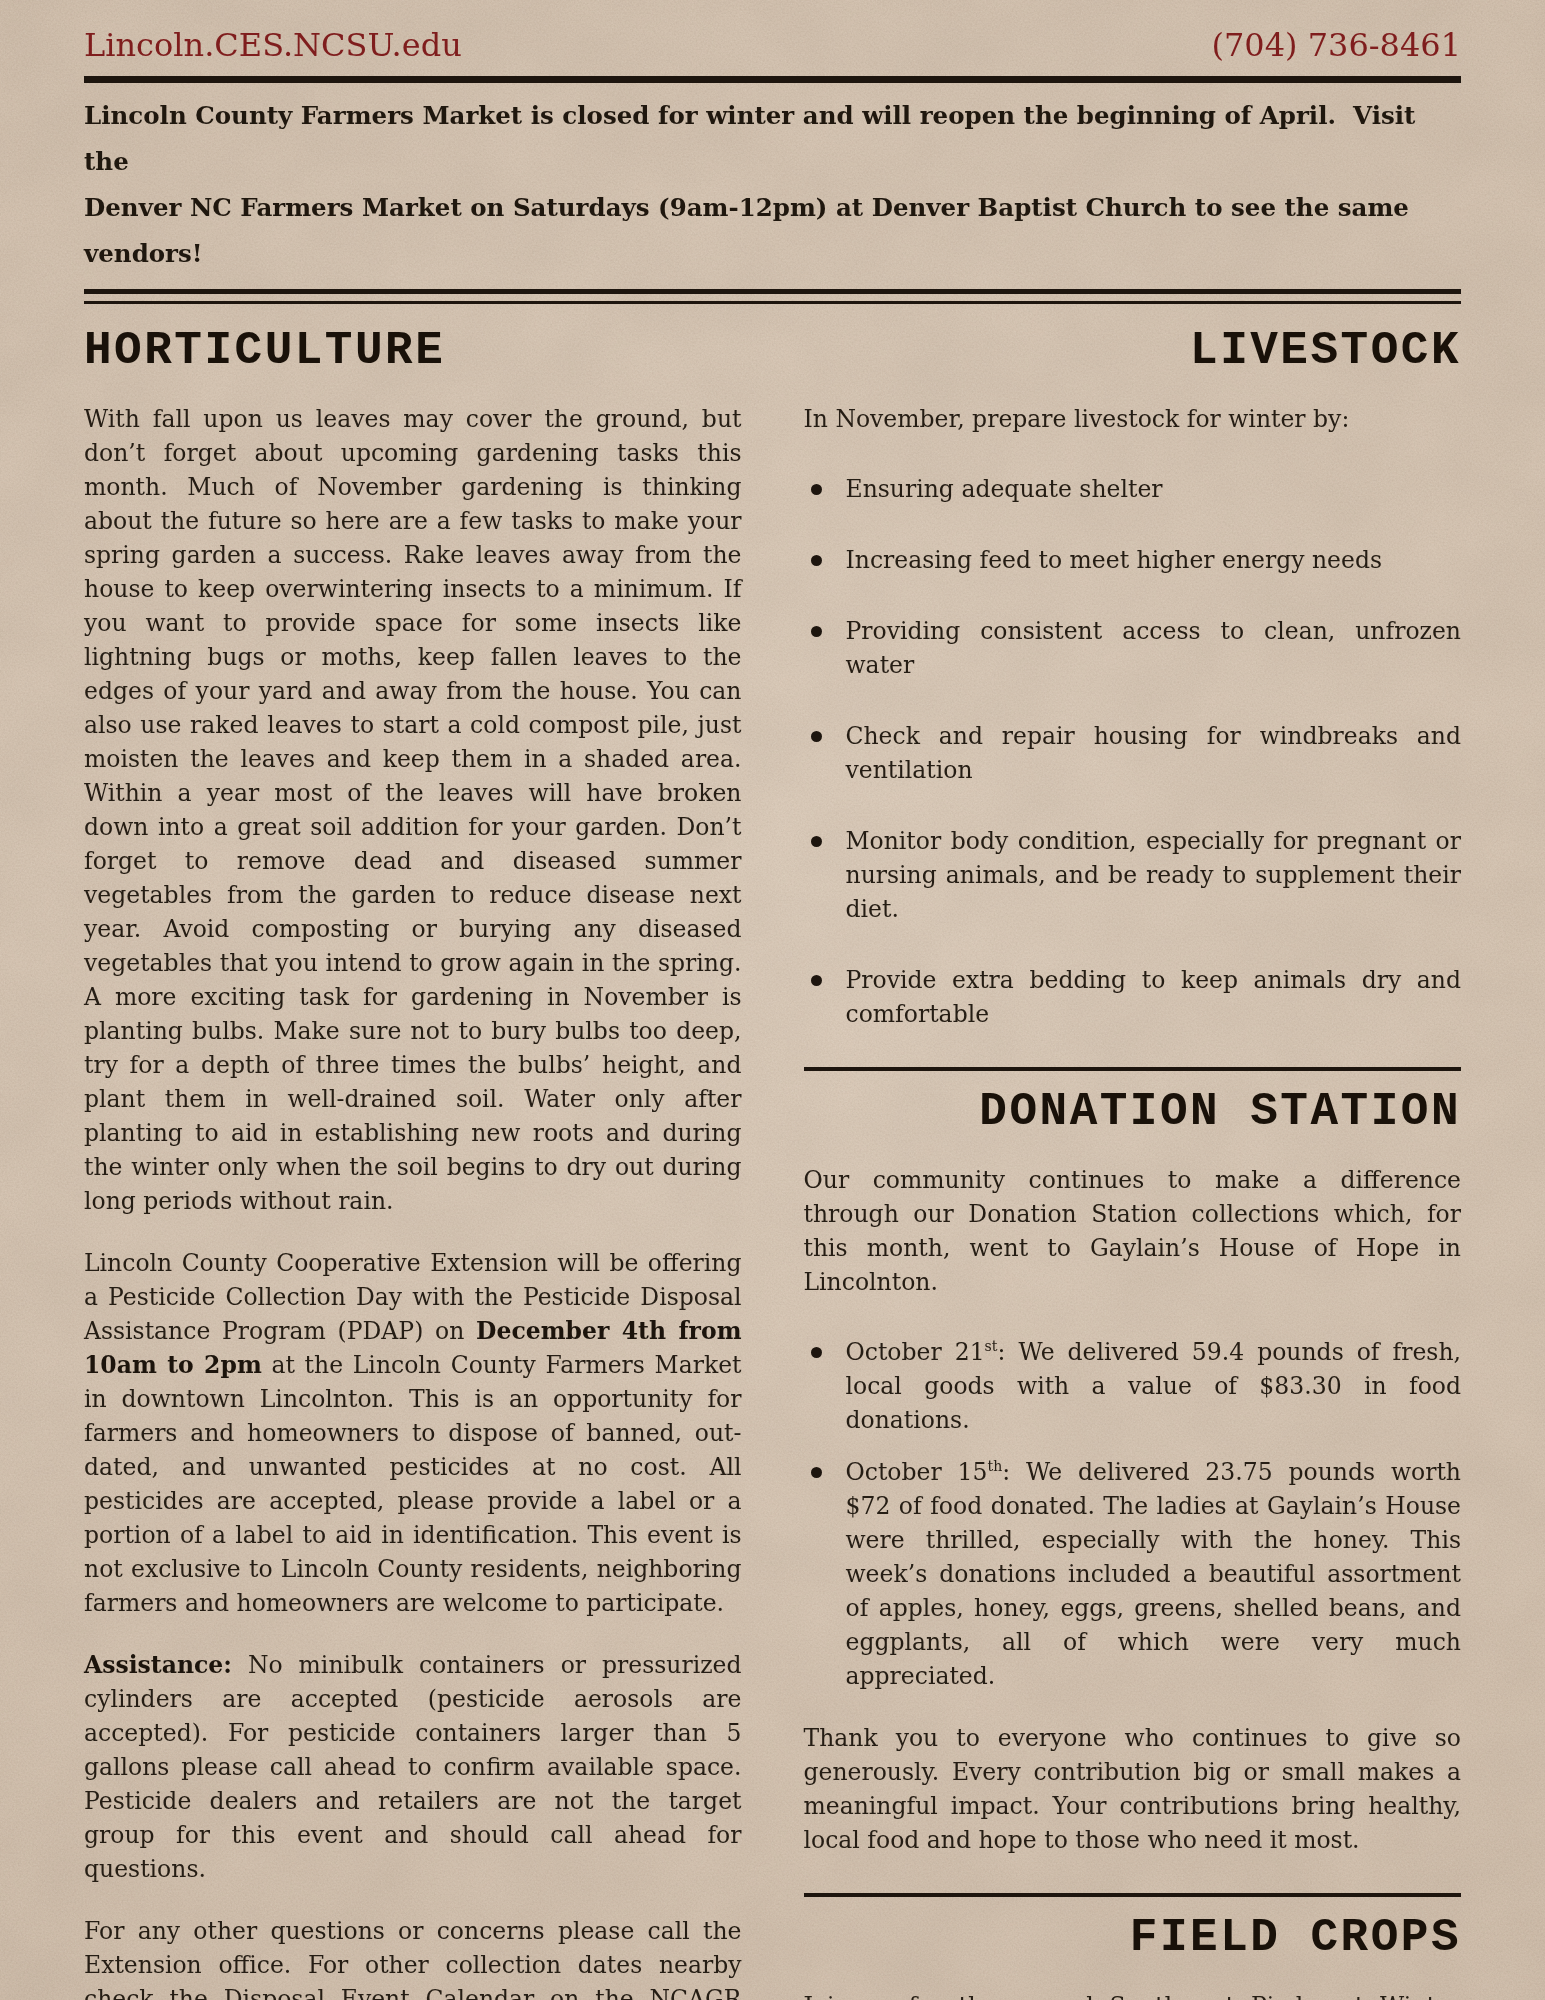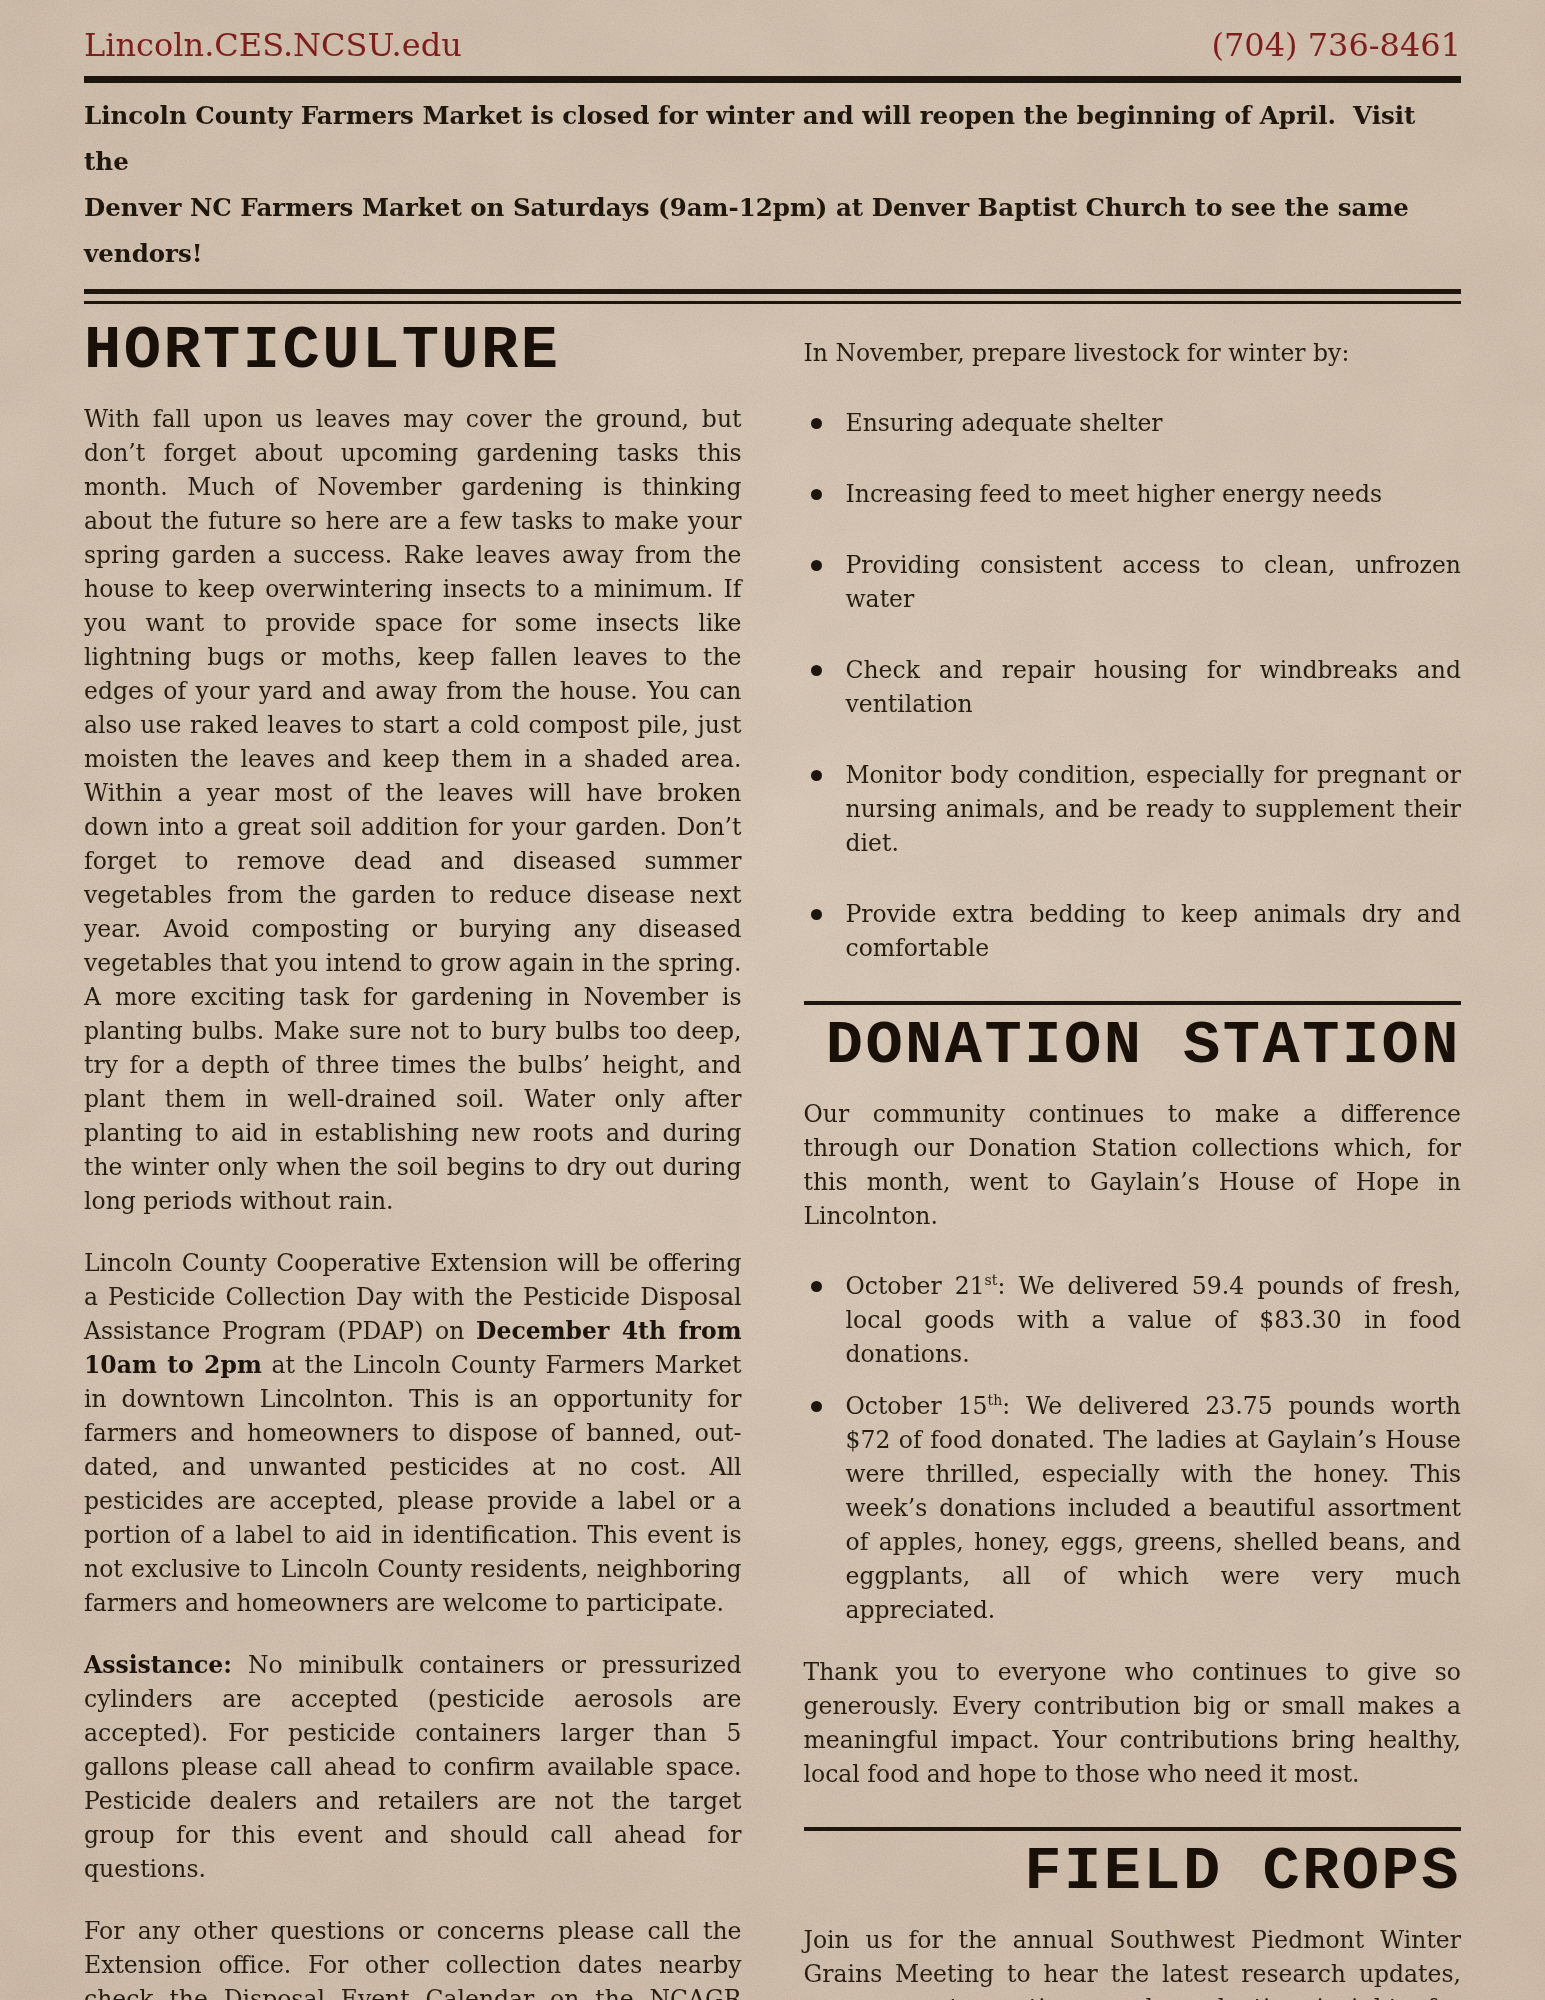--- a/index.html
+++ b/index.html
@@ -36,21 +36,21 @@
   }
   .rule-double { margin-top:12px; }
   .rule-double .a { height:5px; background:#1d150e; }
   .rule-double .b { height:2.5px; background:#1d150e; margin-top:7px; }
 
   main { display:flex; gap:62px; margin-top:8px; }
   .col { flex:1 1 0; min-width:0; }
 
   h1.section {
     font-family:"Liberation Mono", monospace;
-    font-weight:700; font-size:62px; line-height:54px;
+    font-weight:700; font-size:46px; line-height:54px;
     letter-spacing:2.5px; color:#191109; margin-top:12px;
     white-space:nowrap;
   }
   .col-right h1.section { text-align:right; }
 
   p.body {
     font-size:23.5px; line-height:34px;
     text-align:justify; margin-top:28px; color:#251d14;
   }
   p.first { margin-top:24px; }
@@ -124,20 +124,21 @@
 
       <p class="body"><span>Lincoln County Cooperative Extension will be offering a Pesticide Collection Day with the Pesticide Disposal Assistance Program (PDAP) on </span><strong>December 4th from 10am to 2pm</strong><span> at the Lincoln County Farmers Market in downtown Lincolnton. This is an opportunity for farmers and homeowners to dispose of banned, out-dated, and unwanted pesticides at no cost. All pesticides are accepted, please provide a label or a portion of a label to aid in identification. This event is not exclusive to Lincoln County residents, neighboring farmers and homeowners are welcome to participate.</span></p>
 
       <p class="body"><strong>Assistance:</strong><span> No minibulk containers or pressurized cylinders are accepted (pesticide aerosols are accepted). For pesticide containers larger than 5 gallons please call ahead to confirm available space. Pesticide dealers and retailers are not the target group for this event and should call ahead for questions.</span></p>
 
       <p class="body">For any other questions or concerns please call the Extension office. For other collection dates nearby check the Disposal Event Calendar on the NCAGR website.</p>
     </section>
 
     <section class="col col-right">
 
+      <h1 class="section">LIVESTOCK</h1>
 
       <p class="body first">In November, prepare livestock for winter by:</p>
 
       <ul class="bullets spaced">
         <li>Ensuring adequate shelter</li>
         <li>Increasing feed to meet higher energy needs</li>
         <li>Providing consistent access to clean, unfrozen water</li>
         <li>Check and repair housing for windbreaks and ventilation</li>
         <li>Monitor body condition, especially for pregnant or nursing animals, and be ready to supplement their diet.</li>
         <li>Provide extra bedding to keep animals dry and comfortable</li>

